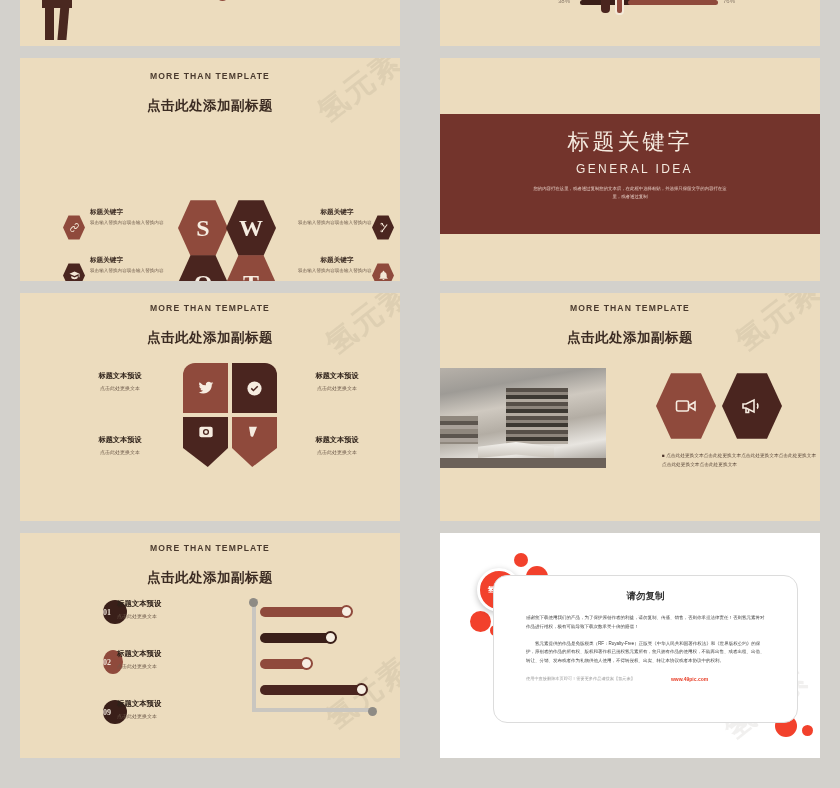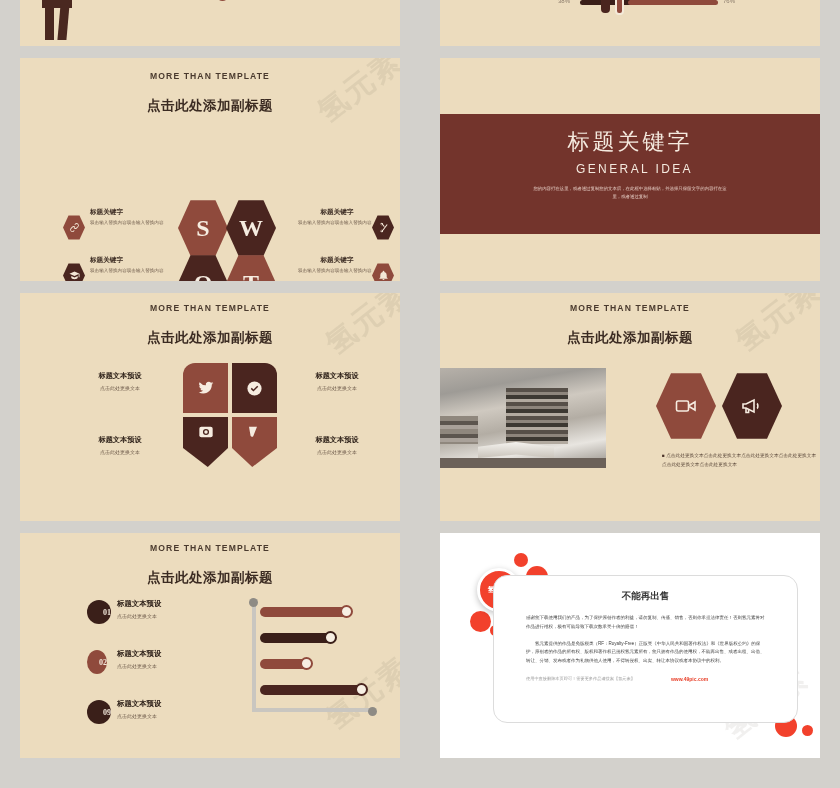--- a/index.html
+++ b/index.html
@@ -90,23 +90,24 @@
   }
   .photo .stack { position:absolute; background:#6e6861; }
   .bullet-txt {
     position: absolute; font-size: 4.7px; color: #5d4a3c; line-height: 1.95;
   }
   .bullet-txt .dot { color:#4a3228; }
 
   
   .num-circle {
     position: absolute; border-radius: 50%;
-    display: flex; align-items: center; justify-content: flex-end;
+    display: flex; align-items: center; justify-content: flex-start;
     color: #f2e7da; font-size: 8px; font-weight: bold;
     font-family: "Liberation Serif", serif;
+    margin-left: 16px;
   }
   .li .t { font-size: 7.4px; font-weight: bold; color: #2e2119; font-family:"Liberation Serif", serif;}
   .li .b { font-size: 5px; color: #6d5a4a; margin-top: 4px; font-family:"Liberation Serif", serif;}
   .axis-v { position:absolute; background:#c9c6c0; }
   .axis-h { position:absolute; background:#c9c6c0; }
   .axis-dot { position:absolute; width:9px; height:9px; border-radius:50%; background:#8e8b85; }
   .bar { position:absolute; border-radius:5px; }
   .bar-knob {
     position:absolute; border-radius:50%; background:#f7efe3;
     border:2.5px solid currentColor;
@@ -397,21 +398,21 @@
       <div class="blob" style="left:30px; top:78px; width:21px; height:21px;"></div>
       <div class="blob" style="left:50px; top:92px; width:11px; height:11px;"></div>
       <div class="blob" style="left:335px; top:182px; width:22px; height:22px;"></div>
       <div class="blob" style="left:362px; top:192px; width:11px; height:11px;"></div>
 
       <div class="logo-ring" style="left:37px; top:35px; width:44px; height:44px;">
         <span>氢元素</span>
       </div>
 
       <div class="cp-box" style="left:53px; top:42px; right:22px; bottom:35px; padding:14px 32px 10px 32px;">
-        <div class="cp-title">不能再出售</div>
+        <div class="cp-title">请勿复制</div>
         <div class="cp-p" style="margin-top:11px;">感谢您下载使用我们的产品，为了保护原创作者的利益，请勿复制、传播、销售，否则你承担法律责任！否则氢元素将对作品进行维权，极有可能导致下载次数承受十倍的赔偿！</div>
         <div class="cp-p" style="margin-top:8px; text-indent:9px;">氢元素提供的作品是免版税类（RF：Royalty-Free）正版受《中华人民共和国著作权法》和《世界版权公约》的保护，原创者的作品的所有权、版权和著作权已授权氢元素所有，您只拥有作品的使用权，不能再出售、或者出租、出借、转让、分销、发布或者作为礼物供他人使用，不得转授权、出卖、转让本协议或者本协议中的权利。</div>
         <div style="display:flex; align-items:center; gap:36px; margin-top:10px;">
           <span class="cp-foot">使用中直接删除本页即可！需要更多作品请搜索【氢元素】</span>
           <span class="cp-url">www.49pic.com</span>
         </div>
       </div>
     </div>
   </div>
 

